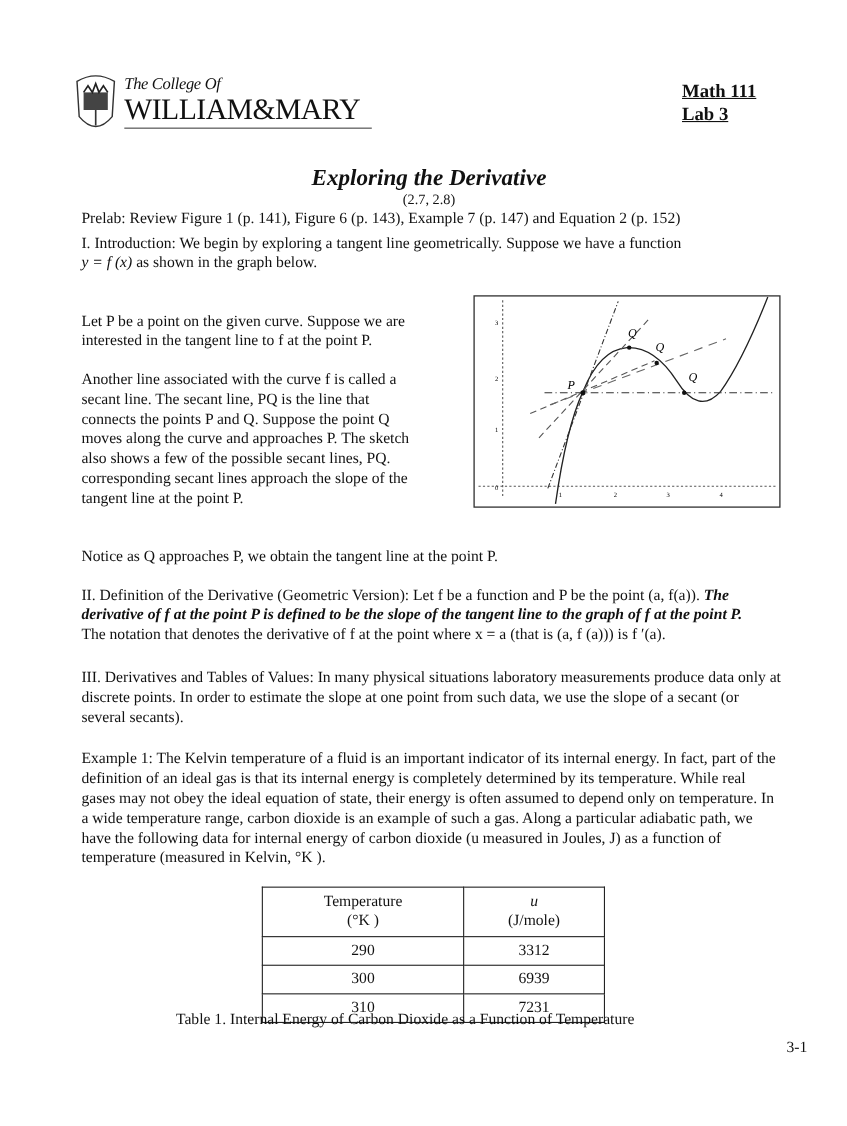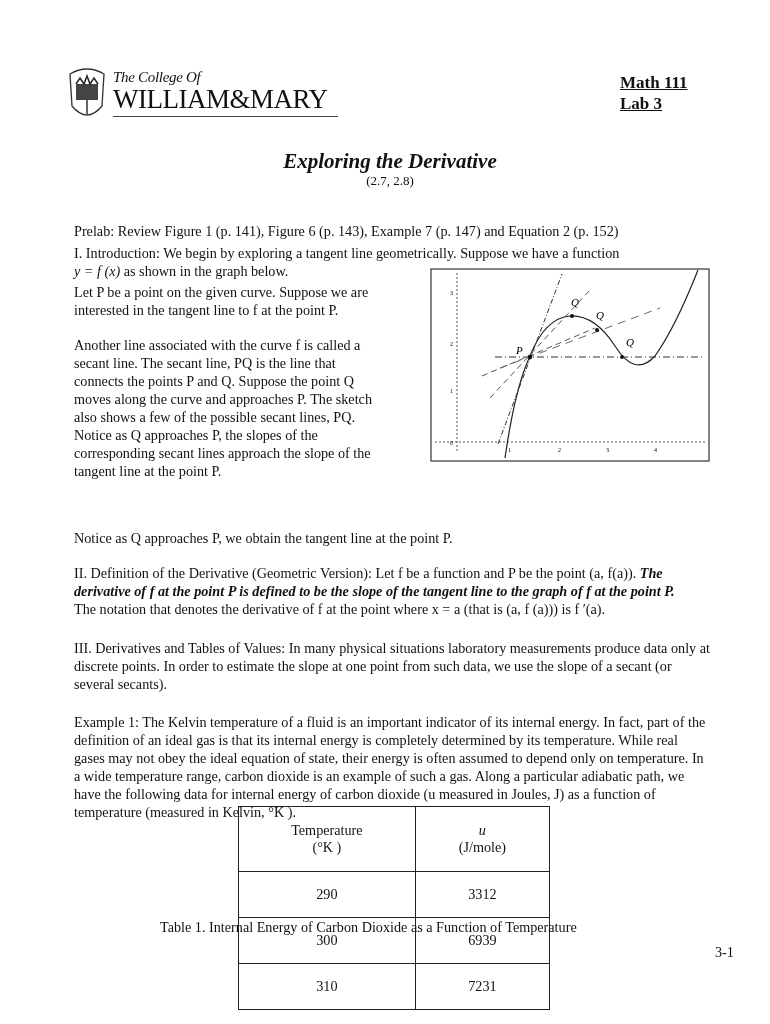--- a/index.html
+++ b/index.html
@@ -7,25 +7,25 @@
          font-family: "Liberation Serif", "DejaVu Serif", serif; color: #111; }
   .abs { position: absolute; }
   .txt { font-size: 14.2px; line-height: 18px; }
   .logo { left: 66px; top: 66px; width: 275px; height: 58px; }
   .logo-small { left: 47px; top: 3px; font-size: 15px; font-style: italic; letter-spacing: -0.3px; text-align: right; }
   .logo-big { left: 47px; top: 18px; font-size: 27px; letter-spacing: -0.5px; }
   .logo-rule { left: 47px; top: 50px; width: 225px; height: 1px; background: #444; }
   .course { left: 620px; top: 72px; font-weight: bold; font-size: 17px; line-height: 21px; text-decoration: underline; }
   .title { left: 0; width: 780px; top: 149px; text-align: center; font-size: 21px; font-weight: bold; font-style: italic; }
   .sections { left: 0; width: 780px; top: 173px; text-align: center; font-size: 13px; }
-  .para { left: 74px; width: 640px; margin-top: 32px; }
+  .para { left: 74px; width: 640px; }
   .narrow { left: 74px; width: 340px; }
   .graph { left: 430px; top: 268px; width: 280px; height: 194px; }
   table.data { position: absolute; left: 238px; top: 806px; width: 312px; border-collapse: collapse; font-size: 14.2px; }
-  table.data td { border: 1px solid #222; text-align: center; padding: 14px; line-height: 17px; }
+  table.data td { border: 1px solid #222; text-align: center; padding: 4px; line-height: 17px; }
   table.data td.h { height: 36px; }
   .caption { left: 160px; top: 919px; font-size: 14.2px; text-align: right; }
   .pagenum { left: 687px; top: 944px; font-size: 14.2px; margin-left: 28px; }
   i { font-style: italic; text-align: center; }
 </style>
 </head>
 <body>
 
 <div class="abs logo">
   <svg class="abs" style="left:0;top:0" width="42" height="58">
@@ -58,21 +58,20 @@
   <div>Let P be a point on the given curve.  Suppose we are</div>
   <div>interested in the tangent line to f at the point P.</div>
 </div>
 
 <div class="abs narrow txt" style="top:336px">
   <div>Another line associated with the curve f is called a</div>
   <div>secant line. The secant line, PQ is the line that</div>
   <div>connects the points P and Q.  Suppose the point Q</div>
   <div>moves along the curve and approaches P. The sketch</div>
   <div>also shows a few of the possible secant lines, PQ.</div>
-  <div>Notice as Q approaches P, the slopes of the</div>
   <div>corresponding secant lines approach the slope of the</div>
   <div>tangent line at the point P.</div>
 </div>
 
 <svg class="abs graph" viewBox="0 0 280 194">
   <rect x="1" y="1" width="278" height="192" fill="#fff" stroke="#333" stroke-width="1.2"></rect>
   <line x1="27" y1="5" x2="27" y2="185" stroke="#555" stroke-dasharray="2,2"></line>
   <line x1="5" y1="174" x2="275" y2="174" stroke="#555" stroke-dasharray="2,2"></line>
   <text x="20" y="177" font-size="6">0</text>
   <text x="20" y="125" font-size="6">1</text>

